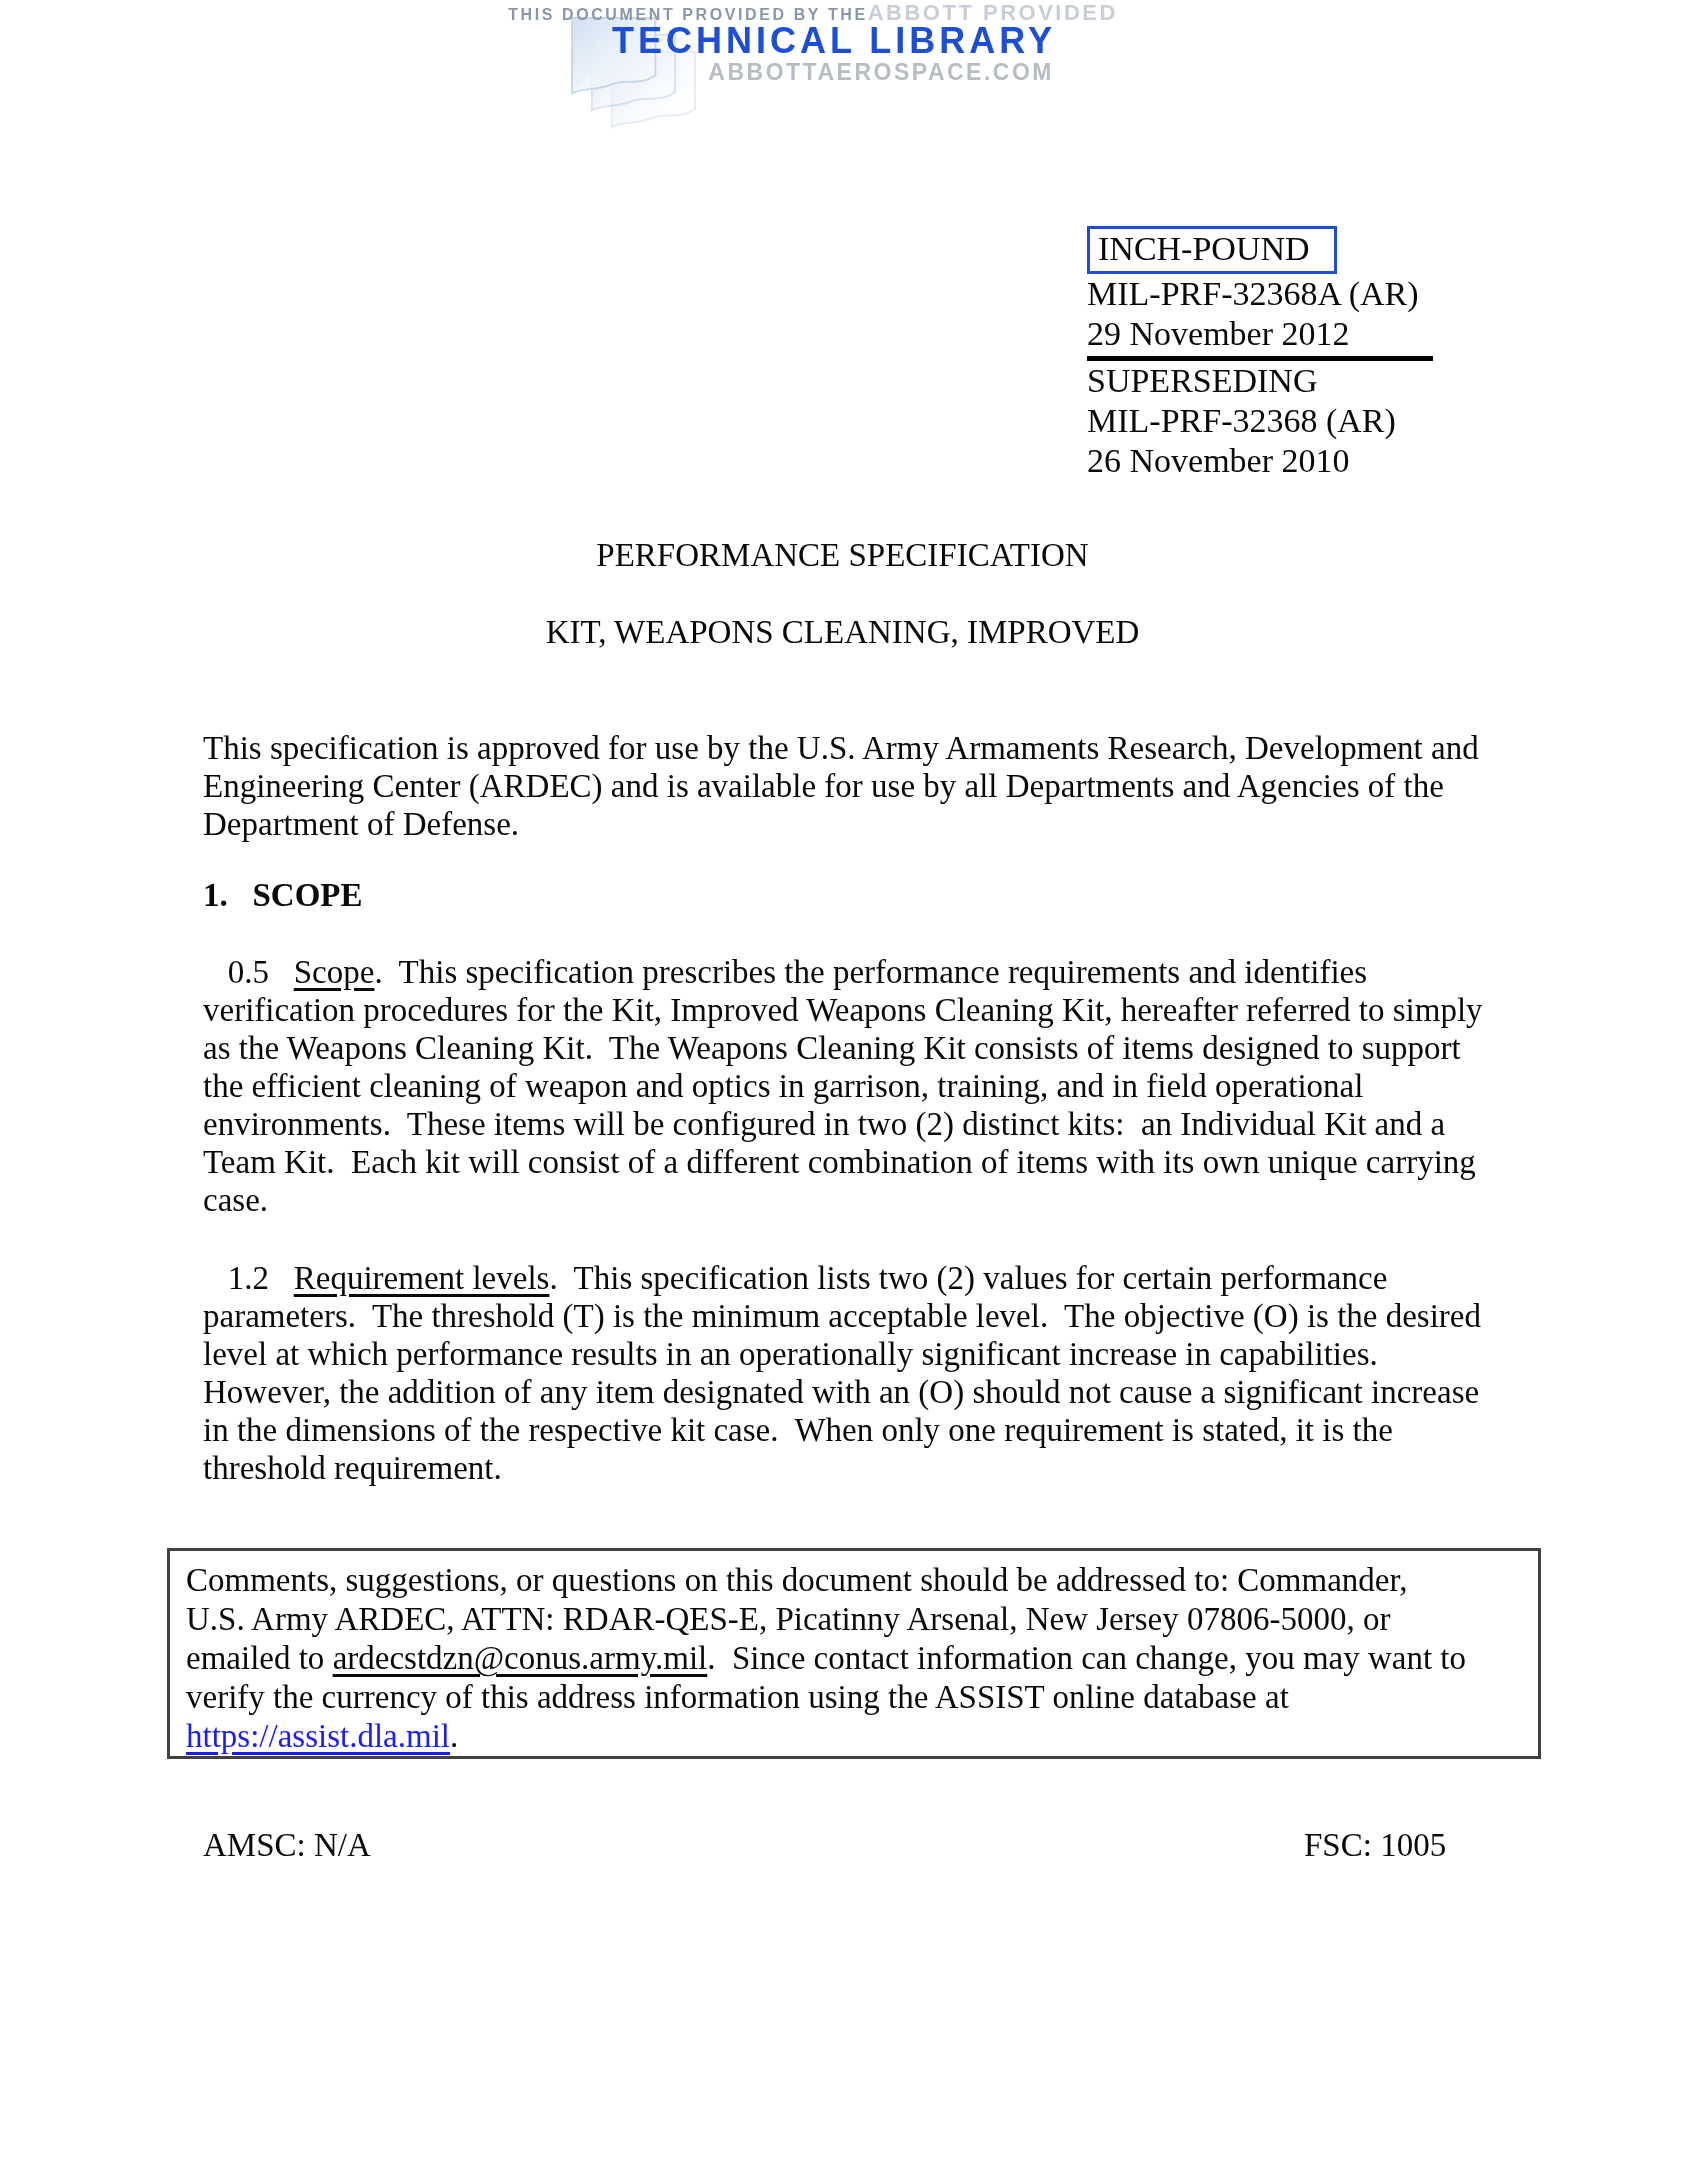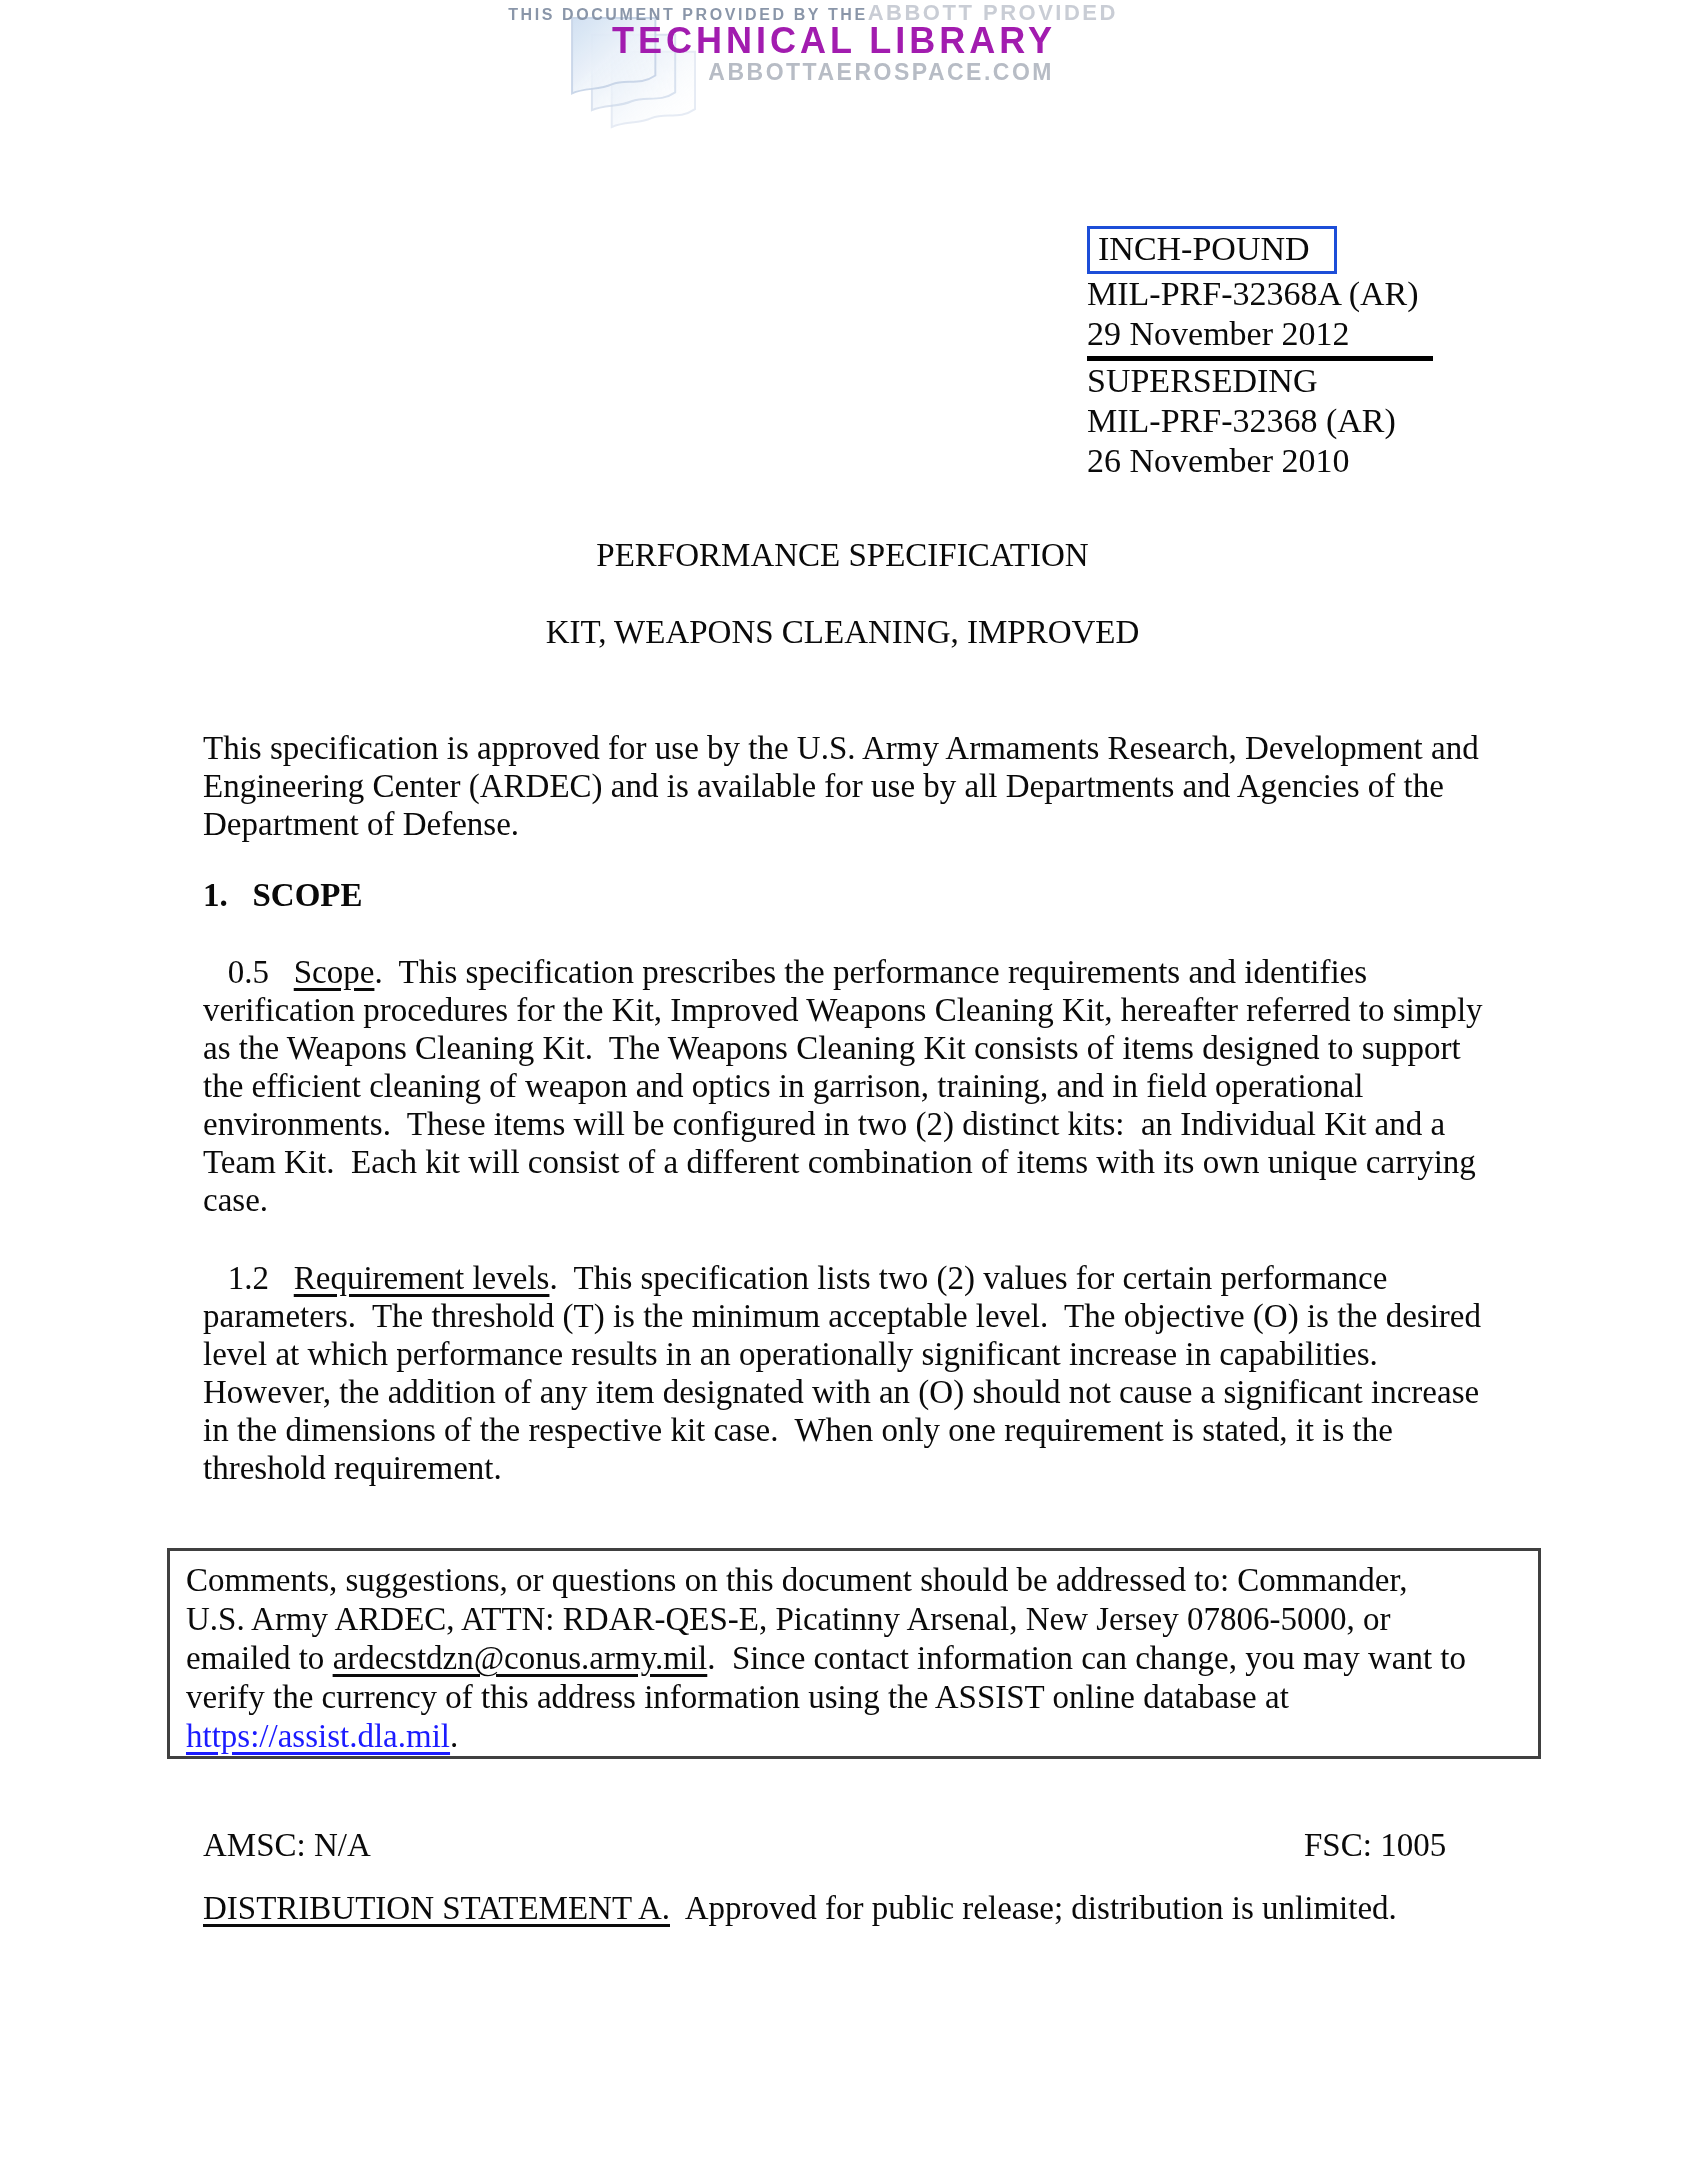--- a/index.html
+++ b/index.html
@@ -6,21 +6,21 @@
   .page{position:relative;width:1683px;height:2178px;background:#ffffff;overflow:hidden;
         font-family:"Liberation Serif","DejaVu Serif",serif;color:#0a0a0a;}
 
   
   .watermark{position:absolute;left:564px;top:4px;width:492px;
              font-family:"Liberation Sans","DejaVu Sans",sans-serif;font-weight:700;}
   .wm-logo{position:absolute;left:6px;top:12px;z-index:0;}
   .wm-row1{position:relative;z-index:1;display:flex;justify-content:center;align-items:baseline;padding-left:6px;line-height:18px;}
   .wm-provided{font-size:16px;letter-spacing:2.6px;color:#8a96a9;white-space:nowrap;}
   .wm-brand{font-size:22px;letter-spacing:2.5px;color:#c9cdd5;white-space:nowrap;}
-  .wm-library{position:relative;z-index:1;font-size:36px;letter-spacing:4px;color:#a21caf;line-height:34px;padding-left:48px;white-space:nowrap;}
+  .wm-library{position:relative;z-index:1;font-size:36px;letter-spacing:4px;color:#1d4ed8;line-height:34px;padding-left:48px;white-space:nowrap;}
   .wm-site{position:relative;z-index:1;font-size:23px;letter-spacing:2.5px;color:#b7bcc5;line-height:24px;text-align:right;padding-right:2px;margin-top:2px;white-space:nowrap;}
 
   
   .doc-block{position:absolute;left:1087px;top:226px;font-size:34px;line-height:40px;white-space:nowrap;}
   .inch-pound{display:block;width:fit-content;border:3px solid #1d4ed8;padding:0 24px 2px 8px;margin-bottom:0;}
   .db-rule{height:5px;background:#000;width:346px;margin:2px 0 0 0;}
 
   
   .body{position:absolute;font-size:33px;line-height:38px;margin:0;white-space:pre-wrap;}
   .title{position:absolute;left:203px;width:1279px;text-align:center;font-size:33px;line-height:38px;margin:0;font-weight:normal;}
@@ -112,16 +112,15 @@
     <p class="cb-text"><span>Comments, suggestions, or questions on this document should be addressed to: Commander,
 U.S. Army ARDEC, ATTN: RDAR-QES-E, Picatinny Arsenal, New Jersey 07806-5000, or
 emailed to </span><span class="u">ardecstdzn@conus.army.mil</span><span>.  Since contact information can change, you may want to
 verify the currency of this address information using the ASSIST online database at
 </span><a class="link">https://assist.dla.mil</a><span>.</span></p>
   </div>
 
   <span class="body amsc">AMSC: N/A</span>
   <span class="body fsc">FSC: 1005</span>
 
-  <p class="body dist"><span class="u">DISTRIBUTION STATEMENT A.</span><span>  Approved for public release; distribution is unlimited.</span></p>
 
 </div>
 
 
 </body></html>

